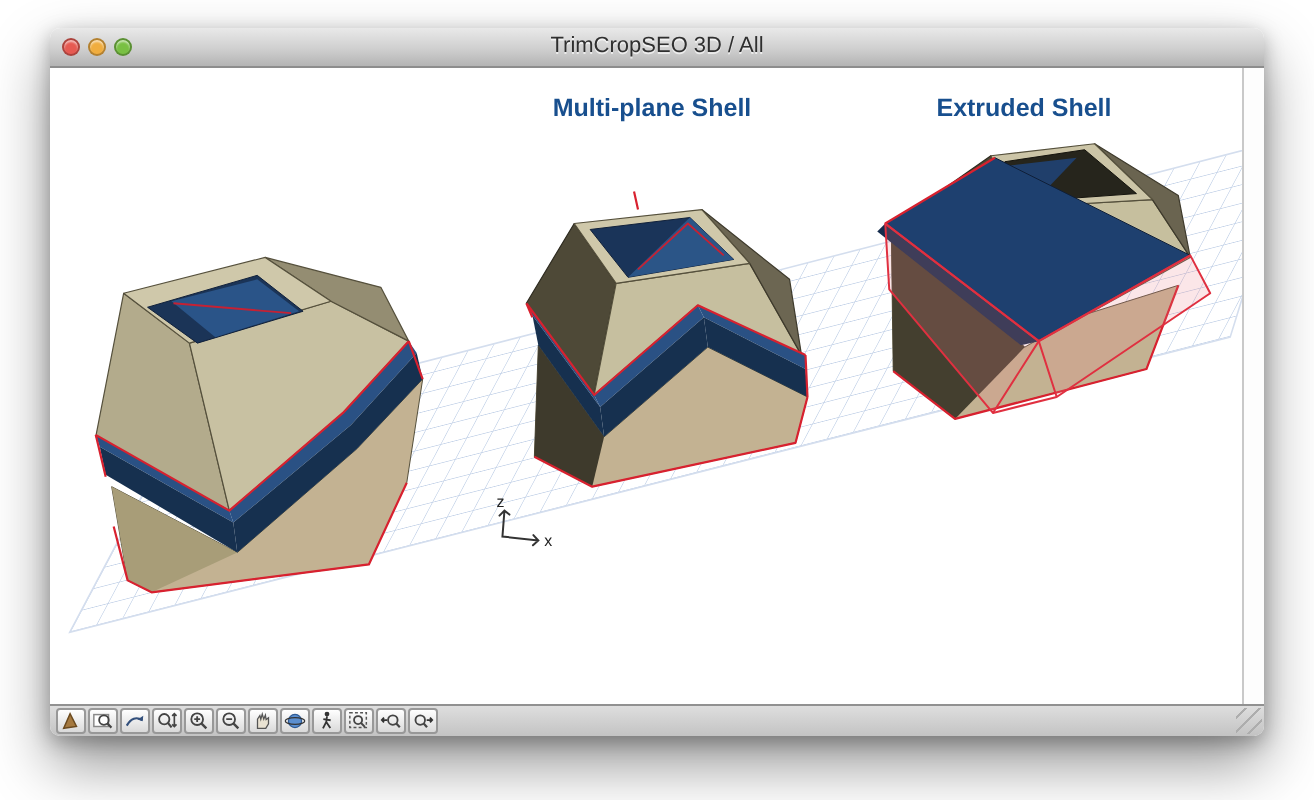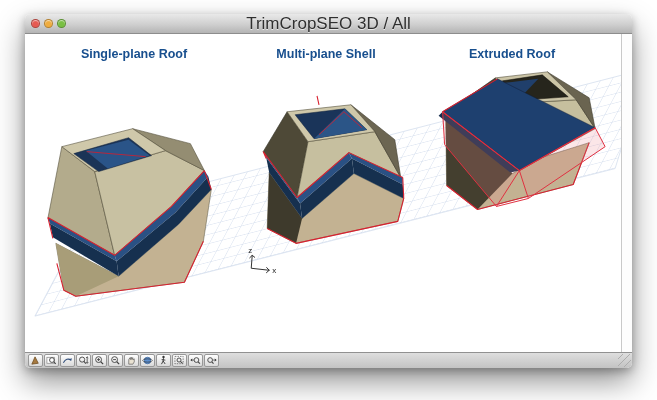--- a/index.html
+++ b/index.html
@@ -3,21 +3,21 @@
 <meta charset="utf-8">
 <style>
   html,body{margin:0;padding:0;background:#ffffff;width:657px;height:400px;
     font-family:"Liberation Sans",sans-serif;overflow:hidden;}
   .window{position:absolute;left:25px;top:14px;width:607px;height:354px;
     border-radius:5px;overflow:hidden;background:#fff;
     box-shadow:0 14px 30px rgba(0,0,0,.42),0 3px 10px rgba(0,0,0,.28);}
   .titlebar{position:relative;height:19px;
     background:linear-gradient(180deg,#e9e9e9 0%,#cfcfcf 55%,#b4b4b4 100%);
     border-bottom:1px solid #8d8d8d;}
-  .titlebar .title{display:block;text-align:center;font-size:17px;line-height:19px;
+  .titlebar .title{display:block;text-align:center;font-size:11px;line-height:19px;
     color:#2f2f2f;text-shadow:0 1px 0 rgba(255,255,255,.65);}
   .lights{position:absolute;left:6px;top:5px;display:flex;gap:4px;}
   .light{width:9px;height:9px;border-radius:50%;border:1px solid rgba(0,0,0,.25);
     box-sizing:border-box;box-shadow:inset 0 1px 1px rgba(255,255,255,.6);}
   .content{position:absolute;left:0;top:20px;width:607px;height:318px;display:flex;}
   .canvas{position:relative;width:596px;height:318px;background:#ffffff;overflow:hidden;}
   .scrolltrack{width:11px;height:318px;background:#fdfdfd;border-left:1px solid #c9c9c9;box-sizing:border-box;}
   .scene-label{position:absolute;width:190px;text-align:center;top:13px;
     font-size:12.5px;font-weight:bold;color:#184f8e;}
   .bottombar{position:absolute;left:0;bottom:0;width:607px;height:16px;
@@ -39,23 +39,22 @@
     <div class="lights">
       <span class="light" style="background:#e65a52;"></span>
       <span class="light" style="background:#f0ad3f;"></span>
       <span class="light" style="background:#79c043;"></span>
     </div>
     <span class="title">TrimCropSEO 3D / All</span>
   </div>
 
   <div class="content">
     <div class="canvas">
-      <div class="scene-label" style="left:14px;">Single-plane Roof</div>
       <div class="scene-label" style="left:206px;">Multi-plane Shell</div>
-      <div class="scene-label" style="left:392px;">Extruded Roof</div>
+      <div class="scene-label" style="left:392px;">Extruded Shell</div>
 
       <svg width="596" height="318" viewBox="26 33 596 319">
         <defs>
           <pattern id="gp" patternUnits="userSpaceOnUse" width="13.5" height="12.2" patternTransform="matrix(0.9694 -0.2470 0.4693 -0.8830 35 316)">
             <path d="M0 0 H13.5 M0 0 V12.2" stroke="#c6d4e9" stroke-width="0.9" fill="none"></path>
           </pattern>
         </defs>
 
         <g>
           <polygon points="35,316 90,212 648,68 617,168" fill="url(#gp)" stroke="#d4deee" stroke-width="0.8"></polygon>

